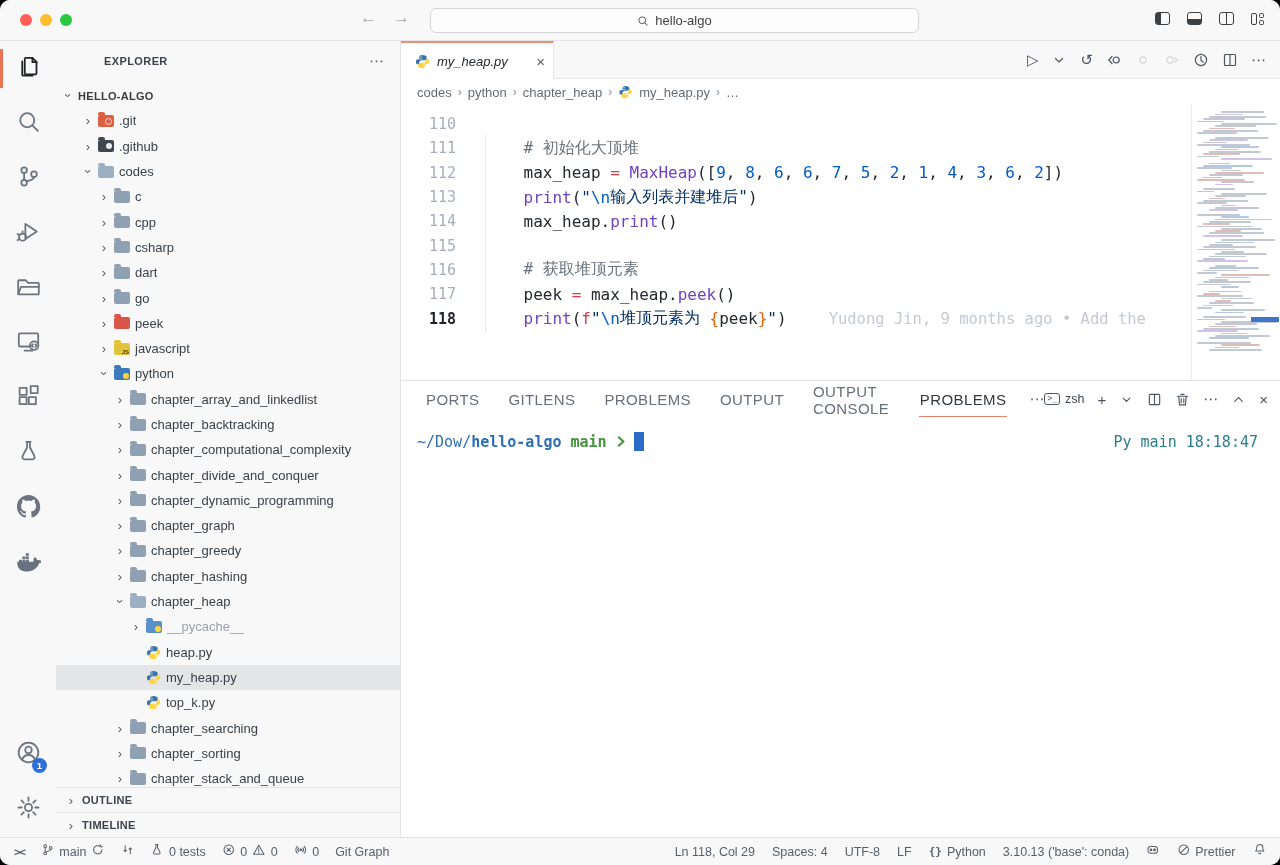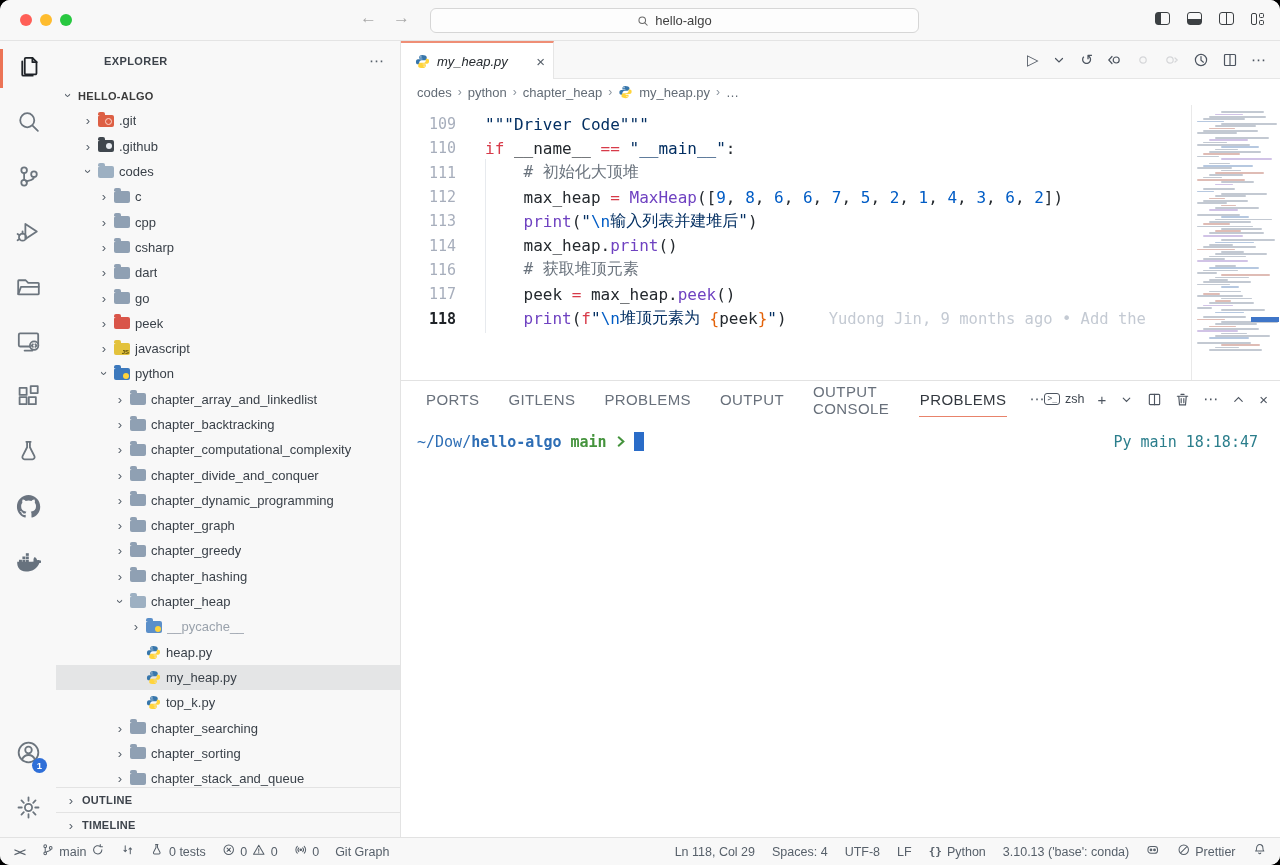--- a/index.html
+++ b/index.html
@@ -482,42 +482,41 @@
             <path fill="#ffd43b" d="M8.1 15c2 0 3.4-.9 3.4-2.5V11H8.1v-.6h4.7c1.6 0 2.2-1.3 2.2-2.9S14.4 5 12.8 5h-1.3v1.8c0 1.4-1.2 2.6-2.6 2.6H5.7c-1.2 0-2.2 1-2.2 2.2v1.9C3.5 14.1 6 15 8.1 15zm1.6-1.4c-.4 0-.7-.3-.7-.7s.3-.7.7-.7.7.3.7.7-.3.7-.7.7z"></path>
           </svg>
           <span>my_heap.py</span>
           <span class="sep">›</span>
           <span>…</span>
         </div>
 
       <div class="codearea">
         <div id="codelines">
             <div class="cl">
-              <span class="ln">109</span>
-              <span class="ct"><span class="tk-str">"""Driver Code"""</span></span>
-            </div>
-            <div class="cl">
               <span class="ln">110</span>
-              <span class="ct"><span class="tk-kw">if</span><span class="tk-fg"> __name__ </span><span class="tk-kw">==</span><span class="tk-fg"> </span><span class="tk-str">"__main__"</span><span class="tk-fg">:</span></span>
             </div>
             <div class="cl g">
               <span class="ln">111</span>
               <span class="ct"><span class="tk-fg">    </span><span class="tk-cm"># 初始化大顶堆</span></span>
             </div>
             <div class="cl g">
               <span class="ln">112</span>
               <span class="ct"><span class="tk-fg">    max_heap </span><span class="tk-kw">=</span><span class="tk-fg"> </span><span class="tk-fn">MaxHeap</span><span class="tk-fg">([</span><span class="tk-num">9</span><span class="tk-fg">, </span><span class="tk-num">8</span><span class="tk-fg">, </span><span class="tk-num">6</span><span class="tk-fg">, </span><span class="tk-num">6</span><span class="tk-fg">, </span><span class="tk-num">7</span><span class="tk-fg">, </span><span class="tk-num">5</span><span class="tk-fg">, </span><span class="tk-num">2</span><span class="tk-fg">, </span><span class="tk-num">1</span><span class="tk-fg">, </span><span class="tk-num">4</span><span class="tk-fg">, </span><span class="tk-num">3</span><span class="tk-fg">, </span><span class="tk-num">6</span><span class="tk-fg">, </span><span class="tk-num">2</span><span class="tk-fg">])</span></span>
             </div>
             <div class="cl g">
               <span class="ln">113</span>
               <span class="ct"><span class="tk-fg">    </span><span class="tk-fn">print</span><span class="tk-fg">(</span><span class="tk-str">"</span><span class="tk-esc">\n</span><span class="tk-str">输入列表并建堆后"</span><span class="tk-fg">)</span></span>
             </div>
             <div class="cl g">
               <span class="ln">114</span>
               <span class="ct"><span class="tk-fg">    max_heap.</span><span class="tk-fn">print</span><span class="tk-fg">()</span></span>
+            </div>
+            <div class="cl g">
+              <span class="ln">115</span>
+              <span class="ct"></span>
             </div>
             <div class="cl g">
               <span class="ln">116</span>
               <span class="ct"><span class="tk-fg">    </span><span class="tk-cm"># 获取堆顶元素</span></span>
             </div>
             <div class="cl g">
               <span class="ln">117</span>
               <span class="ct"><span class="tk-fg">    peek </span><span class="tk-kw">=</span><span class="tk-fg"> max_heap.</span><span class="tk-fn">peek</span><span class="tk-fg">()</span></span>
             </div>
             <div class="cl g">

